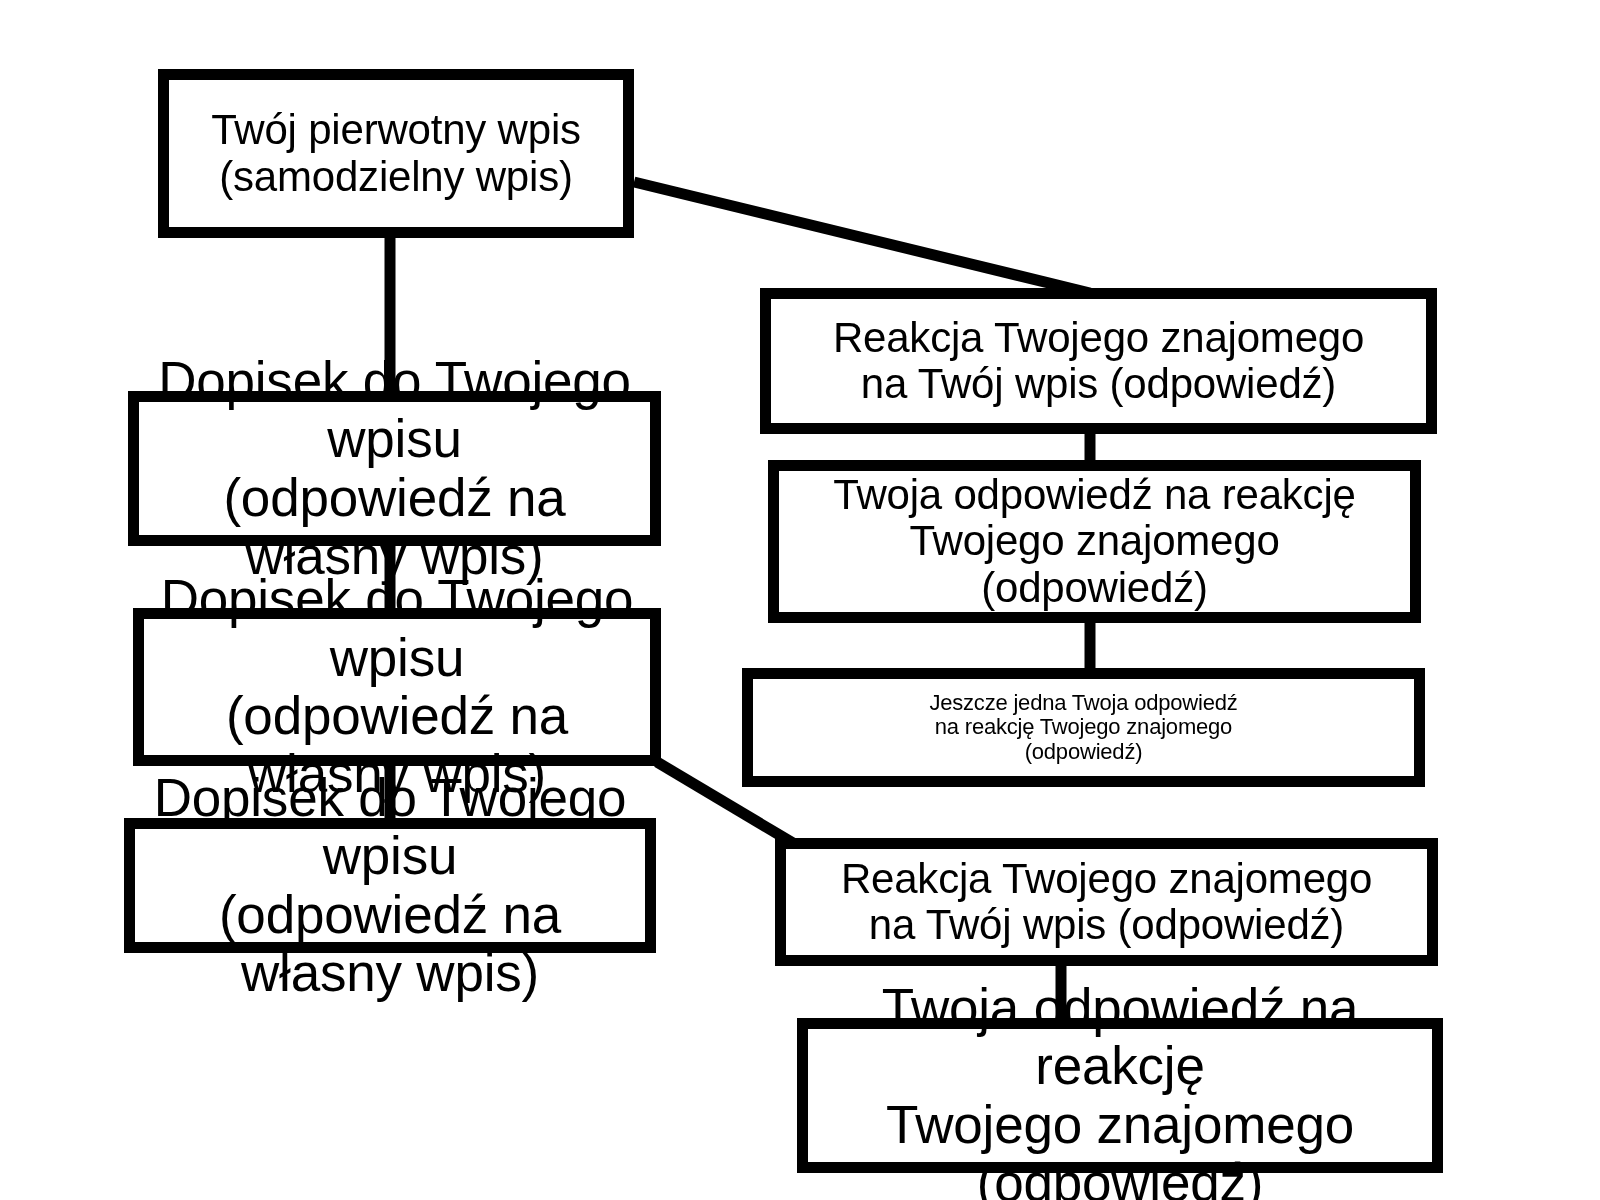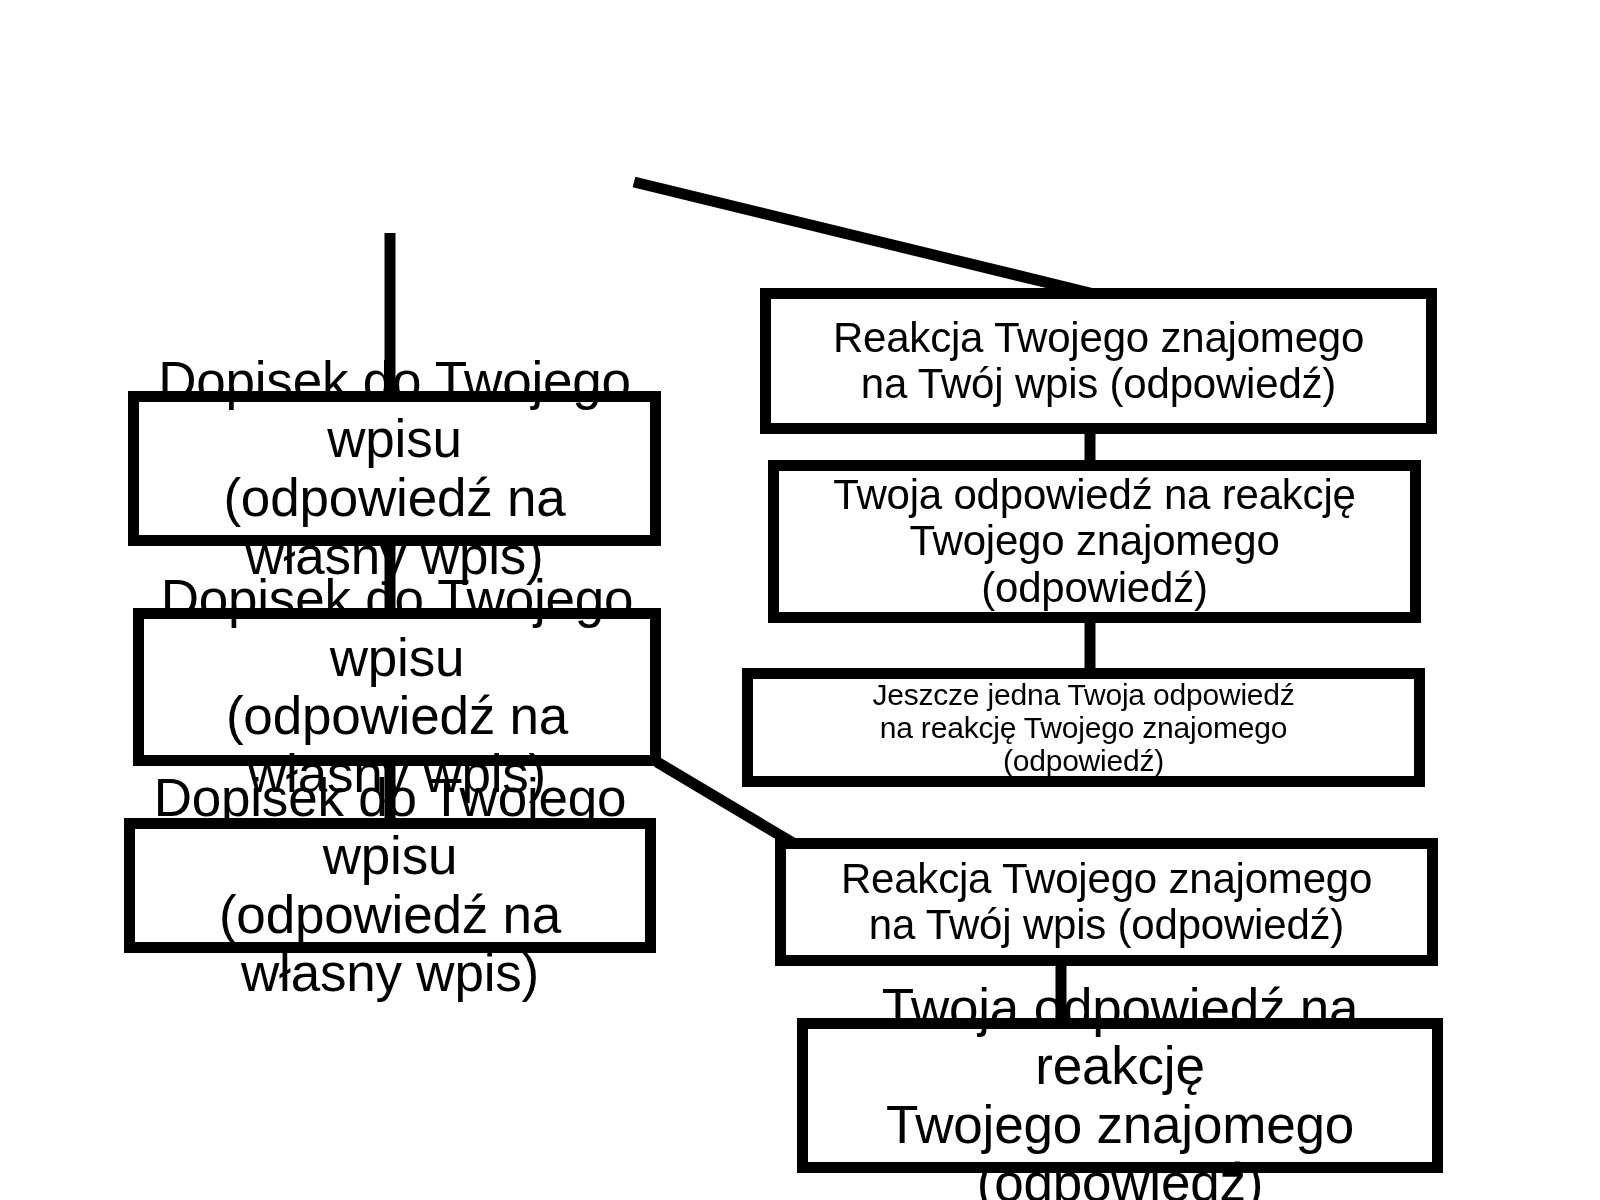--- a/index.html
+++ b/index.html
@@ -35,21 +35,21 @@
     color: #000000;
     z-index: 2;
   }
   .node .label {
     line-height: 1.10;
     white-space: pre-line;
     letter-spacing: -0.2px;
   }
   .fs-lg .label { font-size: 42px; }
   .fs-md .label { font-size: 53px; }
-  .fs-sm .label { font-size: 30px; }
+  .fs-sm .label { font-size: 22px; }
 
   
   #n-original      { left: 158px; top: 69px;   width: 476px; height: 169px; }
   #n-self-reply-1  { left: 128px; top: 391px;  width: 533px; height: 155px; }
   #n-self-reply-2  { left: 133px; top: 608px;  width: 528px; height: 158px; }
   #n-self-reply-3  { left: 124px; top: 818px;  width: 532px; height: 135px; }
 
   
   #n-friend-reaction-1 { left: 760px; top: 288px;  width: 677px; height: 146px; }
   #n-your-reply-1      { left: 768px; top: 460px;  width: 653px; height: 163px; }
@@ -68,20 +68,24 @@
       <line x1="390" y1="542" x2="390" y2="612"></line>
       <line x1="390" y1="762" x2="390" y2="822"></line>
       <line x1="634" y1="182" x2="1090" y2="293"></line>
       <line x1="1090" y1="430" x2="1090" y2="464"></line>
       <line x1="1090" y1="619" x2="1090" y2="672"></line>
       <line x1="657" y1="762" x2="793" y2="843"></line>
       <line x1="1061" y1="962" x2="1061" y2="1022"></line>
     </g>
   </svg>
 
+  <div class="node fs-lg" id="n-original">
+    <span class="label">Twój pierwotny wpis
+(samodzielny wpis)</span>
+  </div>
 
   <div class="node fs-md" id="n-self-reply-1">
     <span class="label">Dopisek do Twojego wpisu
 (odpowiedź na własny wpis)</span>
   </div>
 
   <div class="node fs-md" id="n-self-reply-2">
     <span class="label">Dopisek do Twojego wpisu
 (odpowiedź na własny wpis)</span>
   </div>

